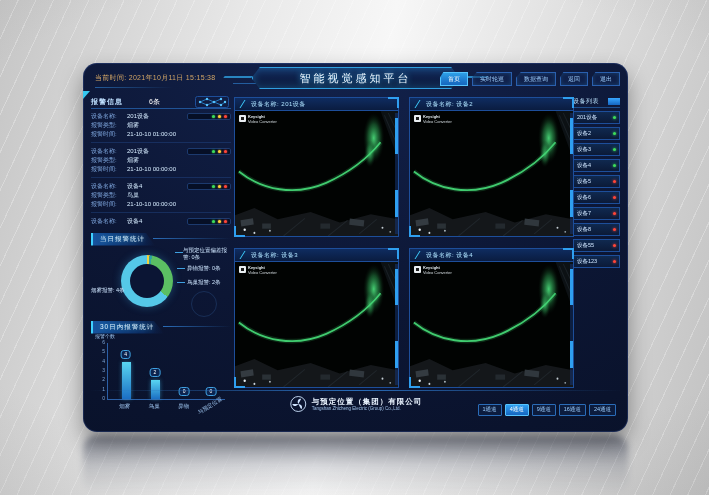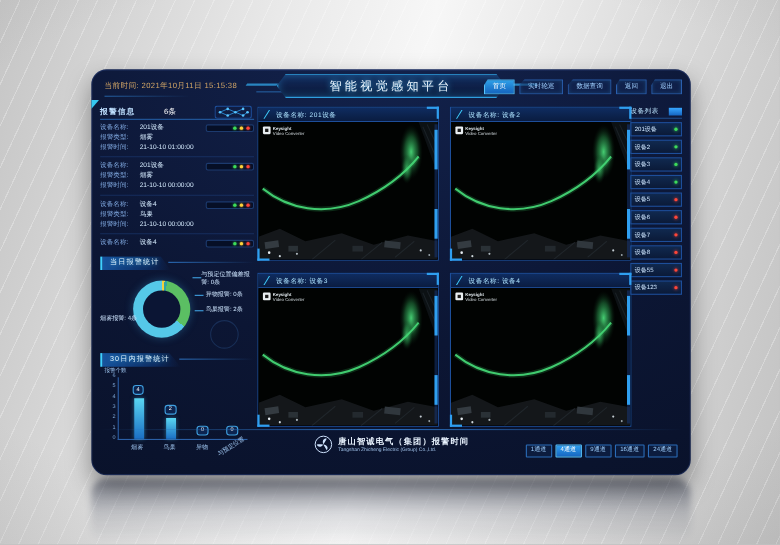--- a/index.html
+++ b/index.html
@@ -535,21 +535,21 @@
       <div class="company">
         <svg width="18" height="18" viewBox="0 0 24 24">
           <circle cx="12" cy="12" r="10" fill="none" stroke="#cfe4ff" stroke-width="1.2"></circle>
           <g fill="#cfe4ff">
             <path d="M12,12 C10,7.5 12.5,4.5 16,5 C14.5,8 13,10.2 12,12 Z"></path>
             <path d="M12,12 C10,7.5 12.5,4.5 16,5 C14.5,8 13,10.2 12,12 Z" transform="rotate(120 12 12)"></path>
             <path d="M12,12 C10,7.5 12.5,4.5 16,5 C14.5,8 13,10.2 12,12 Z" transform="rotate(240 12 12)"></path>
           </g>
         </svg>
         <div>
-          <div class="cn">唐山智诚电气（集团）报警时间</div>
+          <div class="cn">与预定位置（集团）有限公司</div>
           <div class="en">Tangshan Zhicheng Electric (Group) Co.,Ltd.</div>
         </div>
       </div>
       <div class="channels" id="channels">
           <div class="ch">1通道</div>
           <div class="ch active">4通道</div>
           <div class="ch">9通道</div>
           <div class="ch">16通道</div>
           <div class="ch">24通道</div>
         </div>

